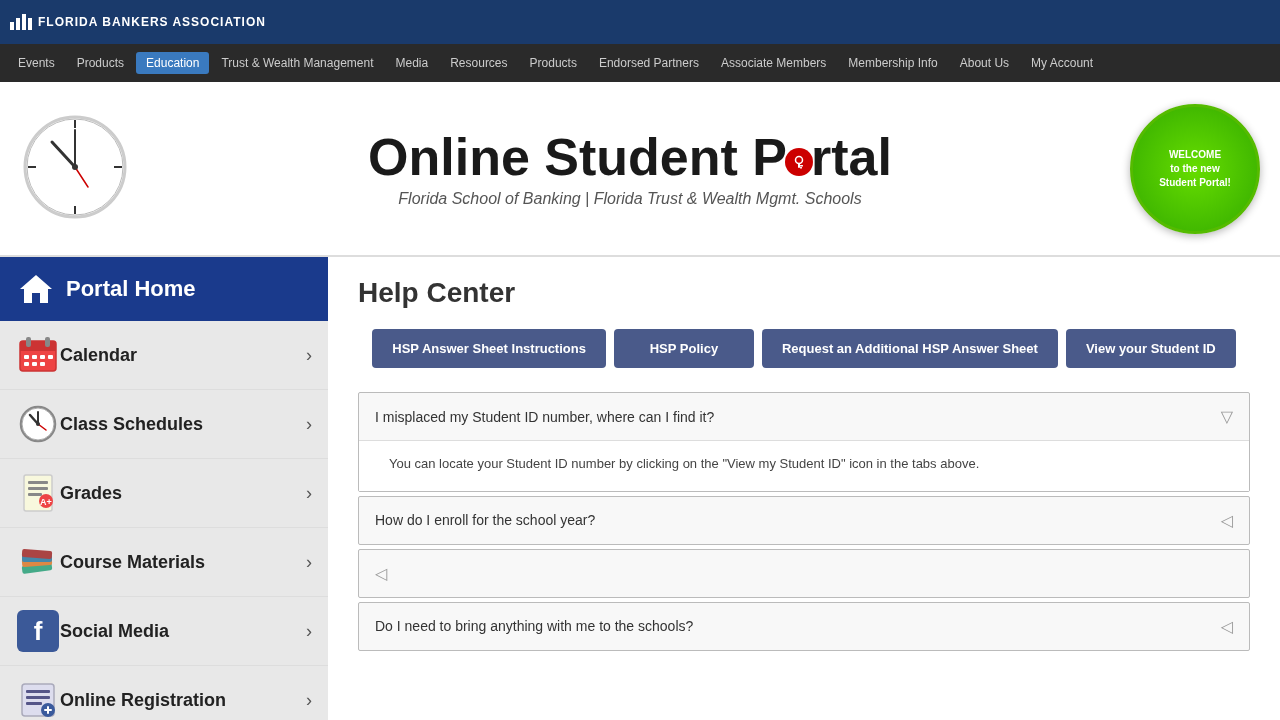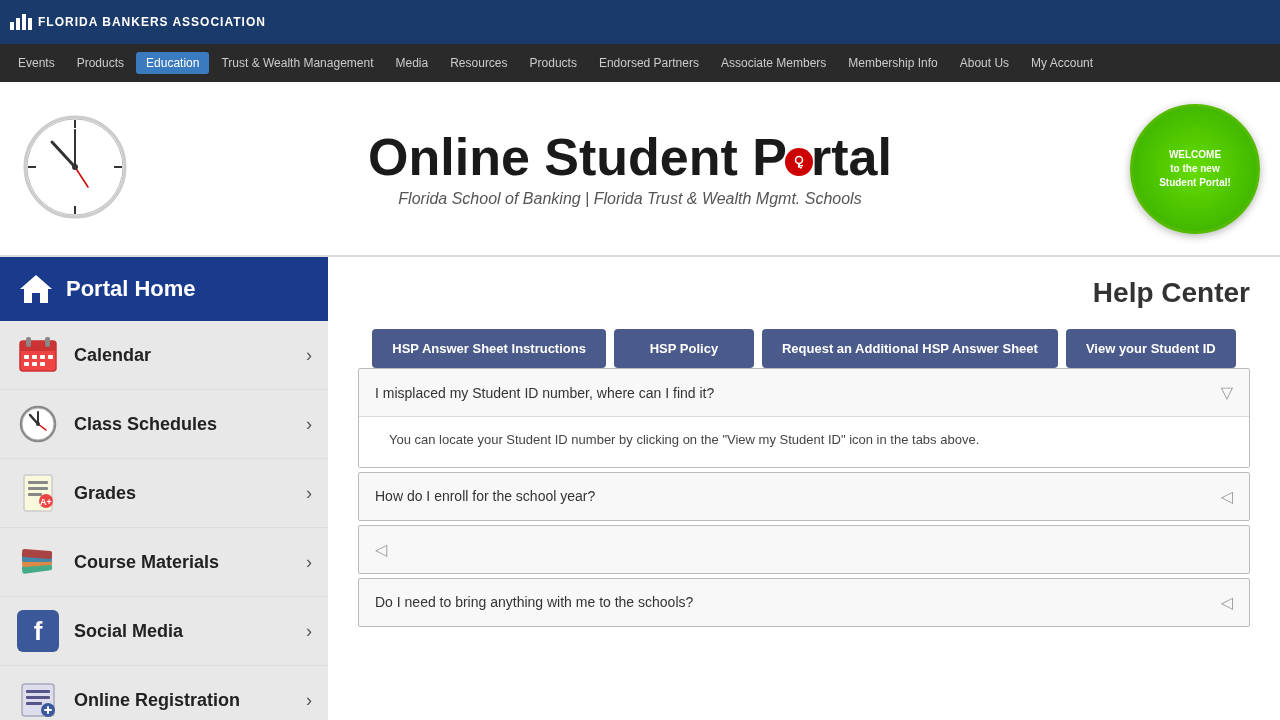--- a/index.html
+++ b/index.html
@@ -129,21 +129,20 @@
       font-weight: bold;
       cursor: pointer;
     }
     .home-icon-svg {
       width: 36px;
       height: 36px;
     }
     .sidebar-item {
       display: flex;
       align-items: center;
-      gap: 14px;
       padding: 12px 16px;
       border-bottom: 1px solid #ddd;
       background: #e8e8e8;
       cursor: pointer;
     }
     .sidebar-icon {
       width: 44px;
       height: 44px;
       flex-shrink: 0;
     }
@@ -158,28 +157,29 @@
       color: #555;
     }
 
     
     #content {
       flex: 1;
       padding: 20px 30px;
       overflow-y: auto;
     }
     .help-center-title {
-      text-align: right;
+      text-align: left;
       font-size: 28px;
       color: #333;
       margin-bottom: 20px;
     }
     .action-buttons {
       display: flex;
       gap: 8px;
+      margin-bottom: 24px;
       justify-content: center;
     }
     .action-btn {
       background: #4a5a8a;
       color: white;
       border: none;
       padding: 12px 20px;
       font-size: 13px;
       font-weight: bold;
       cursor: pointer;

